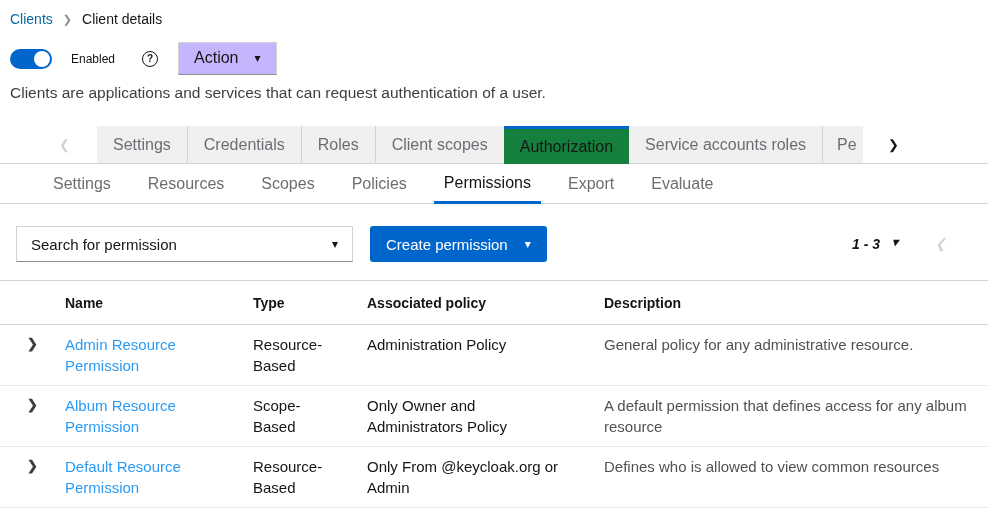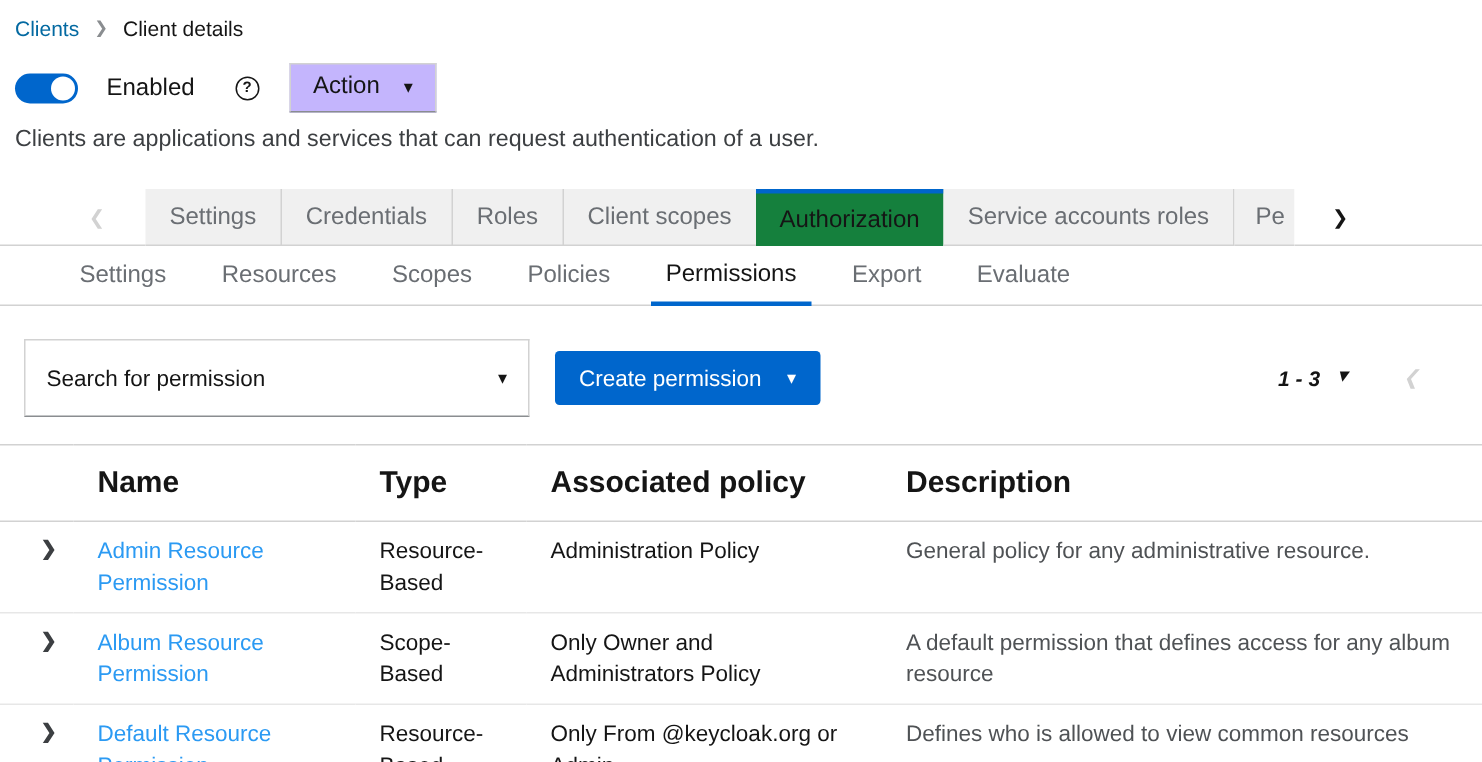--- a/index.html
+++ b/index.html
@@ -13,21 +13,21 @@
   .crumb-current { color: #151515; }
 
   
   .page-header { display: flex; justify-content: space-between; align-items: center; padding: 15px 4px 0 10px; }
   .title-wrap { display: flex; align-items: center; gap: 14px; }
   .page-title { font-size: 24px; font-weight: 700; letter-spacing: 0; }
   .badge { border: 1px solid #d2d2d2; background: #f5f5f5; color: #4f5255; border-radius: 14px; padding: 5px 12px; font-size: 14px; }
   .header-controls { display: flex; align-items: center; }
   .switch { width: 42px; height: 20px; border-radius: 10px; background: #0066cc; position: relative; cursor: pointer; }
   .switch-knob { width: 16px; height: 16px; border-radius: 50%; background: #fff; position: absolute; right: 2px; top: 2px; }
-  .enabled-label { font-size: 16px; margin-left: 19px; }
+  .enabled-label { font-size: 12px; margin-left: 19px; }
   .help-icon { width: 16px; height: 16px; border: 1.5px solid #151515; border-radius: 50%; display: flex; align-items: center; justify-content: center; font-size: 10px; font-weight: 700; margin-left: 27px; cursor: pointer; }
   .action-dropdown { margin-left: 20px; display: flex; align-items: center; gap: 16px; border: 1px solid #d2d2d2; border-bottom-color: #8a8d90; padding: 6px 15px 7px; font-size: 16px; background: #c4b5fd; cursor: pointer; }
   .caret { font-size: 12px; color: #151515; line-height: 1; }
   .caret.light { color: #fff; }
 
   .subtitle { padding: 9px 10px 0; font-size: 15.5px; color: #3c3f42; }
 
   
   .tabs { display: flex; margin-top: 24px; height: 38px; align-items: stretch; }
   .tab-scroll { background: #fff; border-bottom: 1px solid #d2d2d2; display: flex; align-items: center; }
@@ -40,33 +40,33 @@
   .tab.active { background: #15803d; color: #151515; border-top: 3px solid #0066cc; border-bottom: none; border-right: none; }
   .tab.truncated { width: 40px; overflow: hidden; padding: 0 0 0 14px; border-right: none; }
 
   
   .subtabs { display: flex; align-items: stretch; height: 40px; padding-left: 43px; gap: 17px; border-bottom: 1px solid #d2d2d2; }
   .subtab { display: flex; align-items: center; padding: 0 10px; font-size: 16px; color: #6a6e73; cursor: pointer; white-space: nowrap; }
   .subtab.active { color: #151515; border-bottom: 3px solid #0066cc; margin-bottom: -1px; }
 
   
   .toolbar { display: flex; align-items: center; padding: 22px 16px 18px; }
-  .search-select { width: 337px; height: 52px; border: 1px solid #d2d2d2; border-bottom-color: #8a8d90; display: flex; align-items: center; justify-content: space-between; padding: 0 14px; font-size: 15px; background: #fff; cursor: pointer; }
+  .search-select { width: 337px; height: 36px; border: 1px solid #d2d2d2; border-bottom-color: #8a8d90; display: flex; align-items: center; justify-content: space-between; padding: 0 14px; font-size: 15px; background: #fff; cursor: pointer; }
   .create-btn { margin-left: 17px; height: 36px; background: #0066cc; color: #fff; border: none; border-radius: 3px; font-size: 15px; font-family: inherit; display: flex; align-items: center; gap: 17px; padding: 0 16px; cursor: pointer; }
   .pagination { margin-left: auto; display: flex; font-size: 14px; font-weight: 700; font-style: italic; }
   .pagination .caret { margin-left: 12px; cursor: pointer; }
   .page-prev { margin-left: 37px; margin-right: 26px; font-size: 13px; color: #d2d2d2; font-weight: 400; cursor: default; }
 
   
   table.perm-table { width: 100%; border-collapse: collapse; table-layout: fixed; font-size: 15px; }
   .perm-table col.c-expand { width: 49px; }
   .perm-table col.c-name { width: 188px; }
   .perm-table col.c-type { width: 114px; }
   .perm-table col.c-policy { width: 237px; }
-  .perm-table thead th { text-align: left; font-weight: 700; font-size: 20px; padding: 14px 16px 13px; border-top: 1px solid #d2d2d2; border-bottom: 1px solid #d2d2d2; }
+  .perm-table thead th { text-align: left; font-weight: 700; font-size: 14px; padding: 14px 16px 13px; border-top: 1px solid #d2d2d2; border-bottom: 1px solid #d2d2d2; }
   .perm-table tbody td { padding: 9px 16px; border-bottom: 1px solid #e7e7e7; vertical-align: top; line-height: 21px; }
   .perm-table tbody td.expand { padding: 7px 0 0 27px; }
   .chevron { font-size: 13px; font-weight: 700; color: #3c3f42; cursor: pointer; }
   .name-link { color: #2b9af3; text-decoration: none; cursor: pointer; }
   .desc { color: #4f5255; }
 </style>
 </head>
 <body>
 
 <div class="page">

